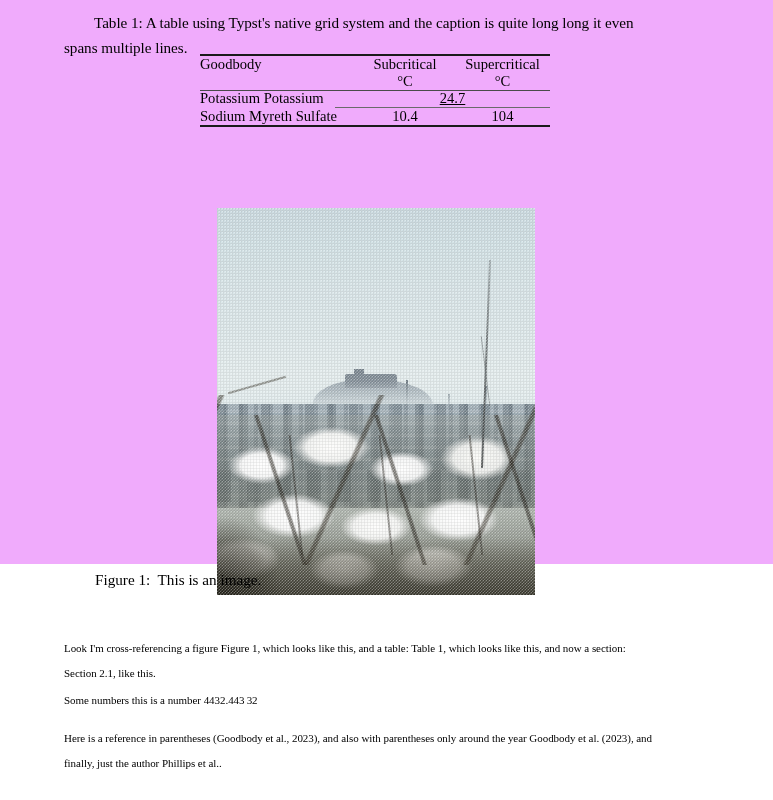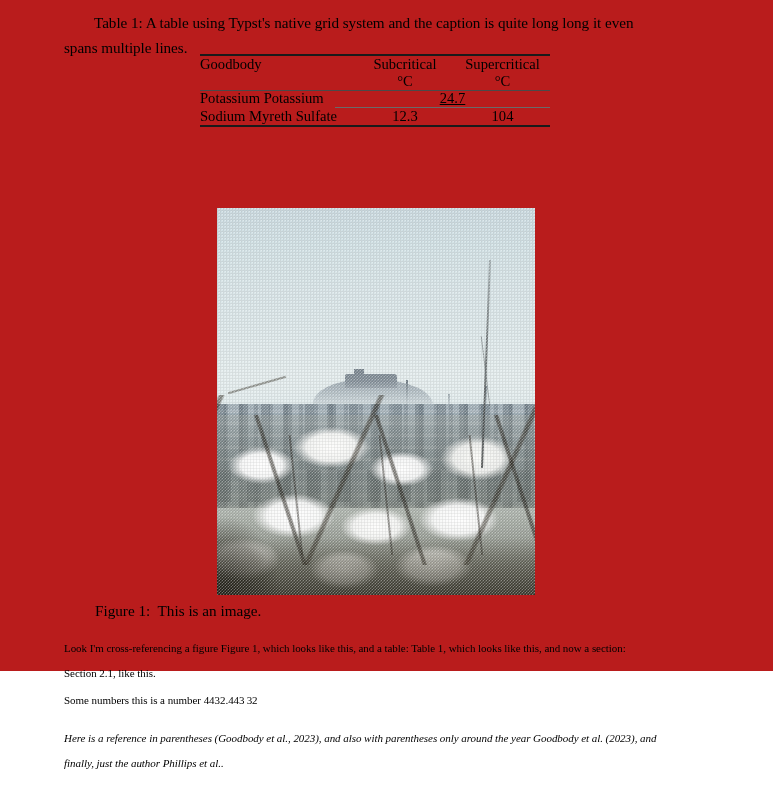--- a/index.html
+++ b/index.html
@@ -12,22 +12,22 @@
     height: 800px;
     overflow: hidden;
     font-family: "Liberation Serif", "DejaVu Serif", serif;
     color: #000000;
     -webkit-font-smoothing: antialiased;
   }
 
   .page {
     position: relative;
     width: 773px;
-    height: 671px;
-    background: #b91c1c;
+    height: 564px;
+    background: #f0abfc;
   }
 
   
   .table-caption {
     position: absolute;
     left: 64px;
     top: 10px;
     width: 596px;
     font-size: 15.2px;
     line-height: 25px;
@@ -308,39 +308,39 @@
     background-image:
       repeating-linear-gradient(0deg, rgba(0,0,0,0.10) 0 1px, rgba(0,0,0,0) 1px 3px),
       repeating-linear-gradient(90deg, rgba(0,0,0,0.10) 0 1px, rgba(0,0,0,0) 1px 3px);
     opacity: 0.5;
   }
 
   
   .figure-caption {
     position: absolute;
     left: 95px;
-    top: 600px;
+    top: 569px;
     font-size: 15.2px;
     line-height: 22px;
     white-space: pre;
   }
 
   
   .para {
     position: absolute;
     left: 64px;
     width: 596px;
     font-size: 11px;
     line-height: 25px;
     text-align: left;
     letter-spacing: -0.05px;
   }
   .p1 { top: 636px; }
   .p2 { top: 688px; }
-  .p3 { top: 726px; font-style: italic; }
+  .p3 { top: 726px; }
 </style>
 </head>
 <body>
 
 <div class="page">
 
   <div class="table-caption">Table 1: A table using Typst's native grid system and the caption is quite long long it even spans multiple lines.</div>
 
   <div class="table-wrap">
     <div class="rule-top"></div>
@@ -367,21 +367,21 @@
         </tr>
       </tbody>
     </table>
     <div class="rule-partial-wrap">
       <div class="rule-partial"></div>
     </div>
     <table class="tbl">
       <tbody>
         <tr class="row-d">
           <td class="cell-sub">Sodium Myreth Sulfate</td>
-          <td class="cell-c1">12.3</td>
+          <td class="cell-c1">10.4</td>
           <td class="cell-c2">104</td>
         </tr>
       </tbody>
     </table>
     <div class="rule-bot"></div>
   </div>
 
   <div class="figure">
     <div class="photo">
       <div class="sky"></div>

